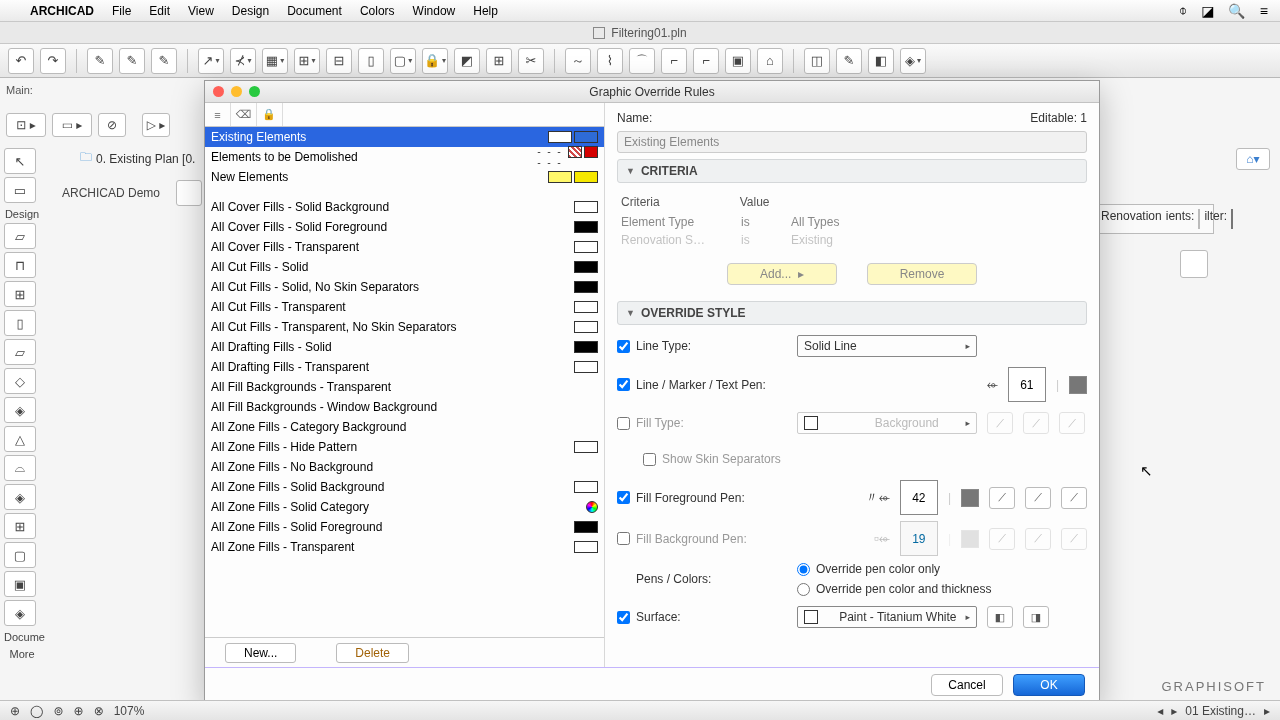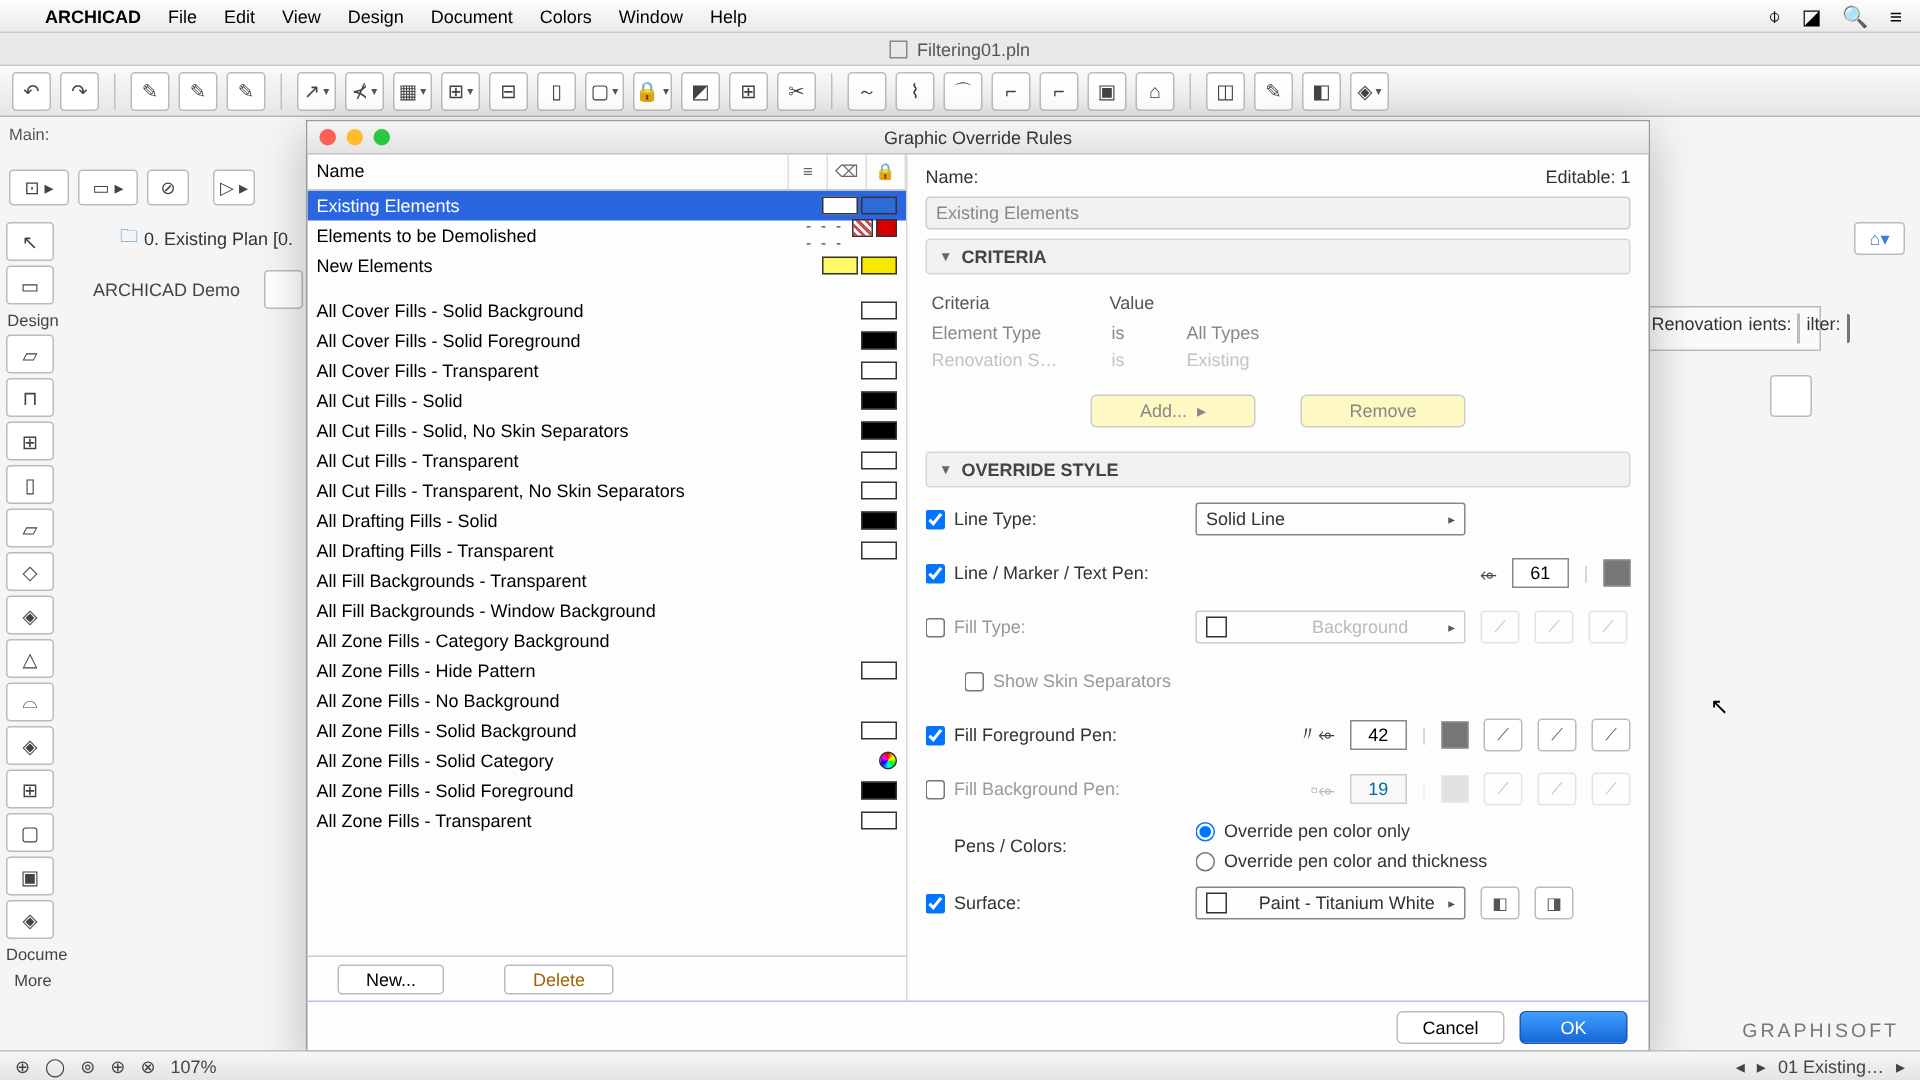--- a/index.html
+++ b/index.html
@@ -82,21 +82,21 @@
 .criteria-area .row .c1{width:100px;} .criteria-area .row .c2{width:30px;}
 .crit-btns{display:flex; gap:30px; justify-content:center; padding:6px 0 10px;}
 .crit-btns button{width:110px; padding:3px 0; font-size:12px; background:#fef9c3; border:1px solid #ccc; border-radius:4px; color:#888;}
 .override-row{display:flex; align-items:center; min-height:30px; gap:10px; font-size:12px;}
 .override-row .lbl{width:170px; display:flex; gap:6px; align-items:center;}
 .override-row .lbl.muted{color:#999;}
 .chk{width:13px;height:13px;}
 .combo{flex:1; max-width:180px; height:22px; border:1px solid #888; display:flex; align-items:center; padding:0 6px; justify-content:space-between; font-size:12px; border-radius:2px;}
 .combo.muted{color:#bbb;border-color:#ccc;}
 .combo .arr{font-size:9px;color:#555;}
-.pen-box{width:38px;height:20px;border:1px solid #888;text-align:center;font-size:12px;}
+.pen-box{width:38px;height:35px;border:1px solid #888;text-align:center;font-size:12px;}
 .pen-sample{width:18px;height:18px;border:1px solid #888;background:#777;}
 .mini-btn{width:26px;height:22px;border:1px solid #bbb;background:#fff;border-radius:3px;font-size:11px;color:#555;display:flex;align-items:center;justify-content:center;}
 .mini-btn.muted{opacity:.4;}
 .pen-icon{font-size:14px;color:#444;}
 .pen-icon.muted{color:#bbb;}
 .radio-row{display:flex; flex-direction:column; gap:6px; font-size:12px;}
 .radio-row label{display:flex;gap:6px;align-items:center;}
 .sw-sample{width:14px;height:14px;border:1px solid #333;background:#fff;display:inline-block;}
 
 .dialog-footer{height:34px; border-top:1px solid #c4b5fd; display:flex; justify-content:flex-end; align-items:center; gap:10px; padding:0 14px;}
@@ -224,21 +224,20 @@
       <span class="tr-r"></span>
       <span class="tr-y"></span>
       <span class="tr-g"></span>
     </div>
     <span>Graphic Override Rules</span>
   </div>
   <div class="dialog-body">
 
     <div class="rules-list">
       <div class="list-hdr">
-        <div class="nm">Name</div>
         <div class="ic">≡</div>
         <div class="ic">⌫</div>
         <div class="ic">🔒</div>
       </div>
       <div class="list-rows">
         <div class="rule-row selected">
           <div class="nm">Existing Elements</div>
           <div class="swatch-cell">
               <span class="swatch" style="background:#fff"></span>
               <span class="swatch" style="background:#2e6bd6"></span>

